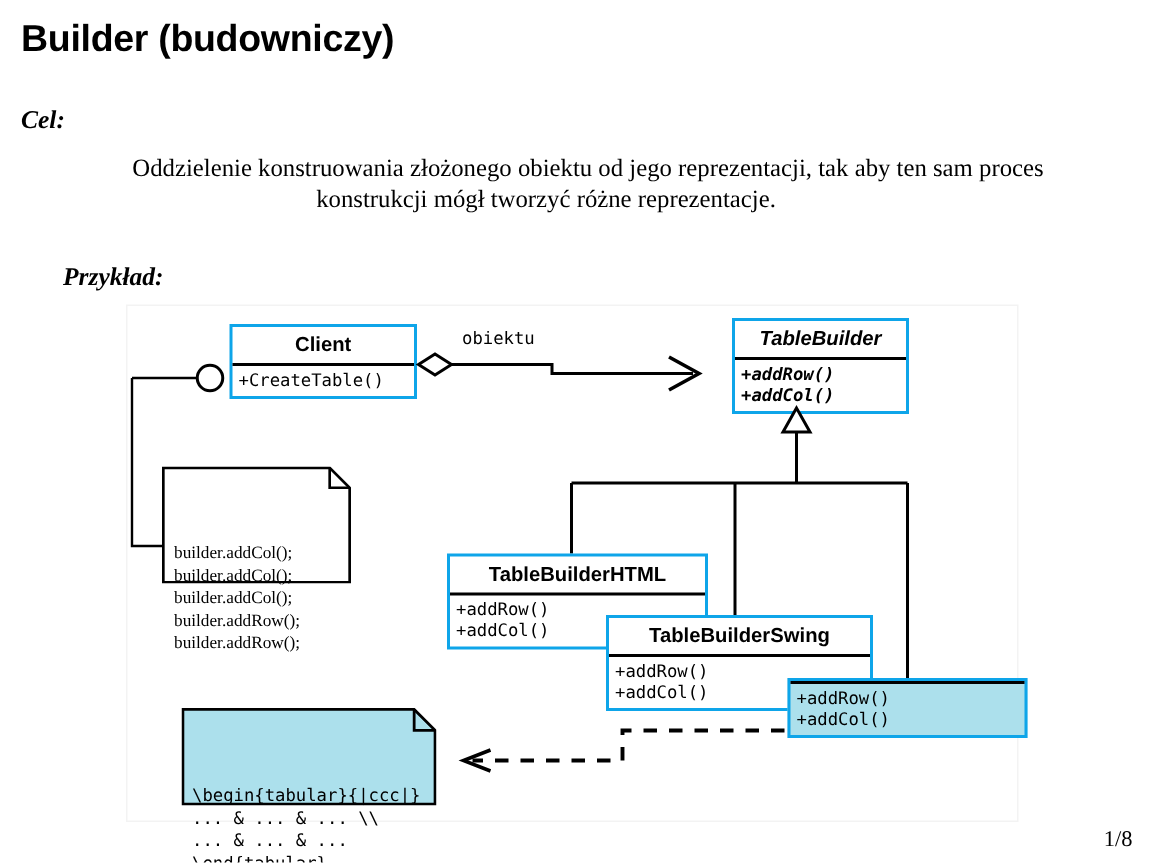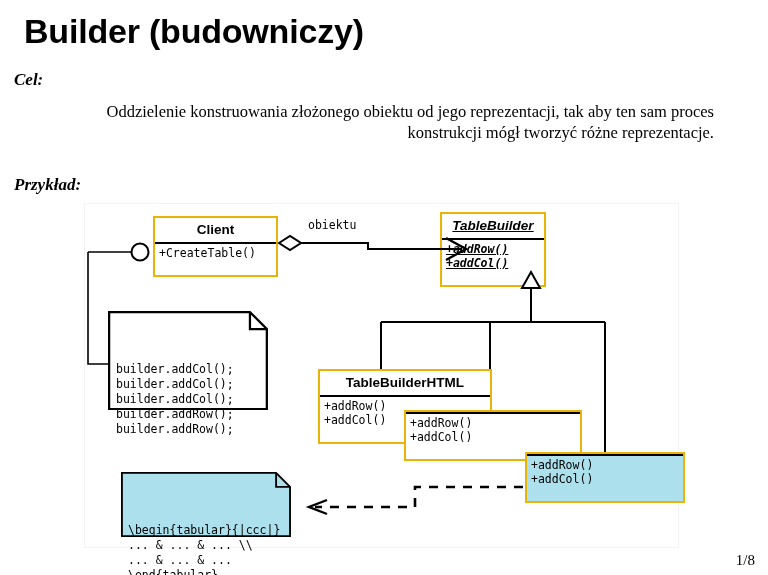--- a/index.html
+++ b/index.html
@@ -16,47 +16,46 @@
     color: #000000;
   }
 
   
   .slide-title {
     position: absolute;
     left: 14px;
     top: 12px;
     font-family: "Liberation Sans", sans-serif;
     font-weight: bold;
-    font-size: 34px;
+    font-size: 25px;
     letter-spacing: -0.2px;
     white-space: nowrap;
-    margin-left: 10px;
   }
   .section-head {
     position: absolute;
     left: 14px;
     font-family: Liberation Serif, serif;
     font-weight: bold;
     font-style: italic;
     font-size: 17px;
     white-space: nowrap;
   }
   .head-cel  { top: 70px; }
-  .head-przyklad { top: 175px; }
+  .head-przyklad { top: 175px; margin-left: 28px; }
 
   .body-par {
     position: absolute;
     left: 14px;
     top: 101px;
     width: 700px;
     font-family: "Liberation Serif", serif;
     font-size: 16.5px;
     line-height: 21px;
     text-indent: 56px;
-    text-align: right;
+    text-align: center;
   }
 
   .page-number {
     position: absolute;
     right: 13px;
     bottom: 6px;
     font-family: "Liberation Serif", serif;
     font-size: 15px;
   }
 
@@ -75,55 +74,55 @@
     width: 595px;
     height: 345px;
     border: 1px solid #f3f3f3;
     box-sizing: border-box;
   }
 
   
   .uml-box {
     position: absolute;
     box-sizing: border-box;
-    border: 2px solid #eab308;
+    border: 2px solid #0ea5e9;
     background: #ffffff;
     font-family: "DejaVu Sans Mono", monospace;
   }
   .uml-box .uml-title {
     font-family: "Liberation Sans", sans-serif;
     font-weight: bold;
     font-size: 13.5px;
     text-align: center;
     line-height: 1;
     padding: 5px 6px 5px 6px;
     white-space: nowrap;
   }
   .uml-box.abstract .uml-title { font-style: italic; }
   .uml-box .uml-sep {
     border-top: 2px solid #000;
     height: 0;
     font-size: 0;
   }
   .uml-box .uml-ops {
-    padding: 2px 4px 15px 4px;
+    padding: 2px 4px 4px 4px;
   }
   .uml-box .uml-op {
     font-family: "DejaVu Sans Mono", monospace;
     font-size: 11.5px;
     line-height: 14px;
     white-space: nowrap;
   }
   .uml-box.abstract .uml-op { font-style: italic; font-weight: bold; }
   .uml-box.filled { background: #ace0ec; }
 
   
   #box-client        { left: 153px; top: 216px;  width: 125px; }
-  #box-tablebuilder  { left: 440px; top: 212px;  width: 106px; text-decoration: underline; }
-  #box-html          { left: 298px; top: 369px;  width: 174px; z-index: 4; margin-left: 20px; }
+  #box-tablebuilder  { left: 488px; top: 212px;  width: 118px; }
+  #box-html          { left: 298px; top: 369px;  width: 174px; z-index: 4; }
   #box-swing         { left: 404px; top: 410px;  width: 178px; z-index: 5; }
   #box-tex           { left: 525px; top: 452px;  width: 160px; z-index: 6; }
 
   
   .uml-note {
     position: absolute;
     box-sizing: border-box;
     font-family: "DejaVu Sans Mono", monospace;
     font-size: 11.5px;
     line-height: 15px;
@@ -131,21 +130,21 @@
     z-index: 3;
   }
   .uml-note .note-shape {
     position: absolute;
     left: 0; top: 0; right: 0; bottom: 0;
   }
   .uml-note .note-text {
     position: relative;
     padding: 6px 8px;
   }
-  #note-code  { left: 108px; top: 311px; width: 160px; height: 88px; }
+  #note-code  { left: 108px; top: 311px; width: 126px; height: 88px; font-family: Liberation Serif, serif; }
   #note-latex { left: 121px; top: 472px; width: 170px; height: 70px; z-index: 2; }
   #note-latex .note-text { padding: 6px 7px; }
 
   
   #wires {
     position: absolute;
     left: 0; top: 0;
     width: 768px; height: 575px;
     z-index: 1;
     pointer-events: none;
@@ -238,20 +237,21 @@
   <div class="uml-box" id="box-html">
     <div class="uml-title">TableBuilderHTML</div>
     <div class="uml-sep"></div>
     <div class="uml-ops">
       <div class="uml-op">+addRow()</div>
       <div class="uml-op">+addCol()</div>
     </div>
   </div>
 
   <div class="uml-box" id="box-swing">
+    <div class="uml-title">TableBuilderSwing</div>
     <div class="uml-sep"></div>
     <div class="uml-ops">
       <div class="uml-op">+addRow()</div>
       <div class="uml-op">+addCol()</div>
     </div>
   </div>
 
   <div class="uml-note" id="note-latex">
     <svg class="note-shape" viewBox="0 0 183 70" preserveAspectRatio="none">
       <path d="M 1 1 L 167 1 L 182 16 L 182 69 L 1 69 Z" fill="#ace0ec" stroke="#000" stroke-width="2"></path>

